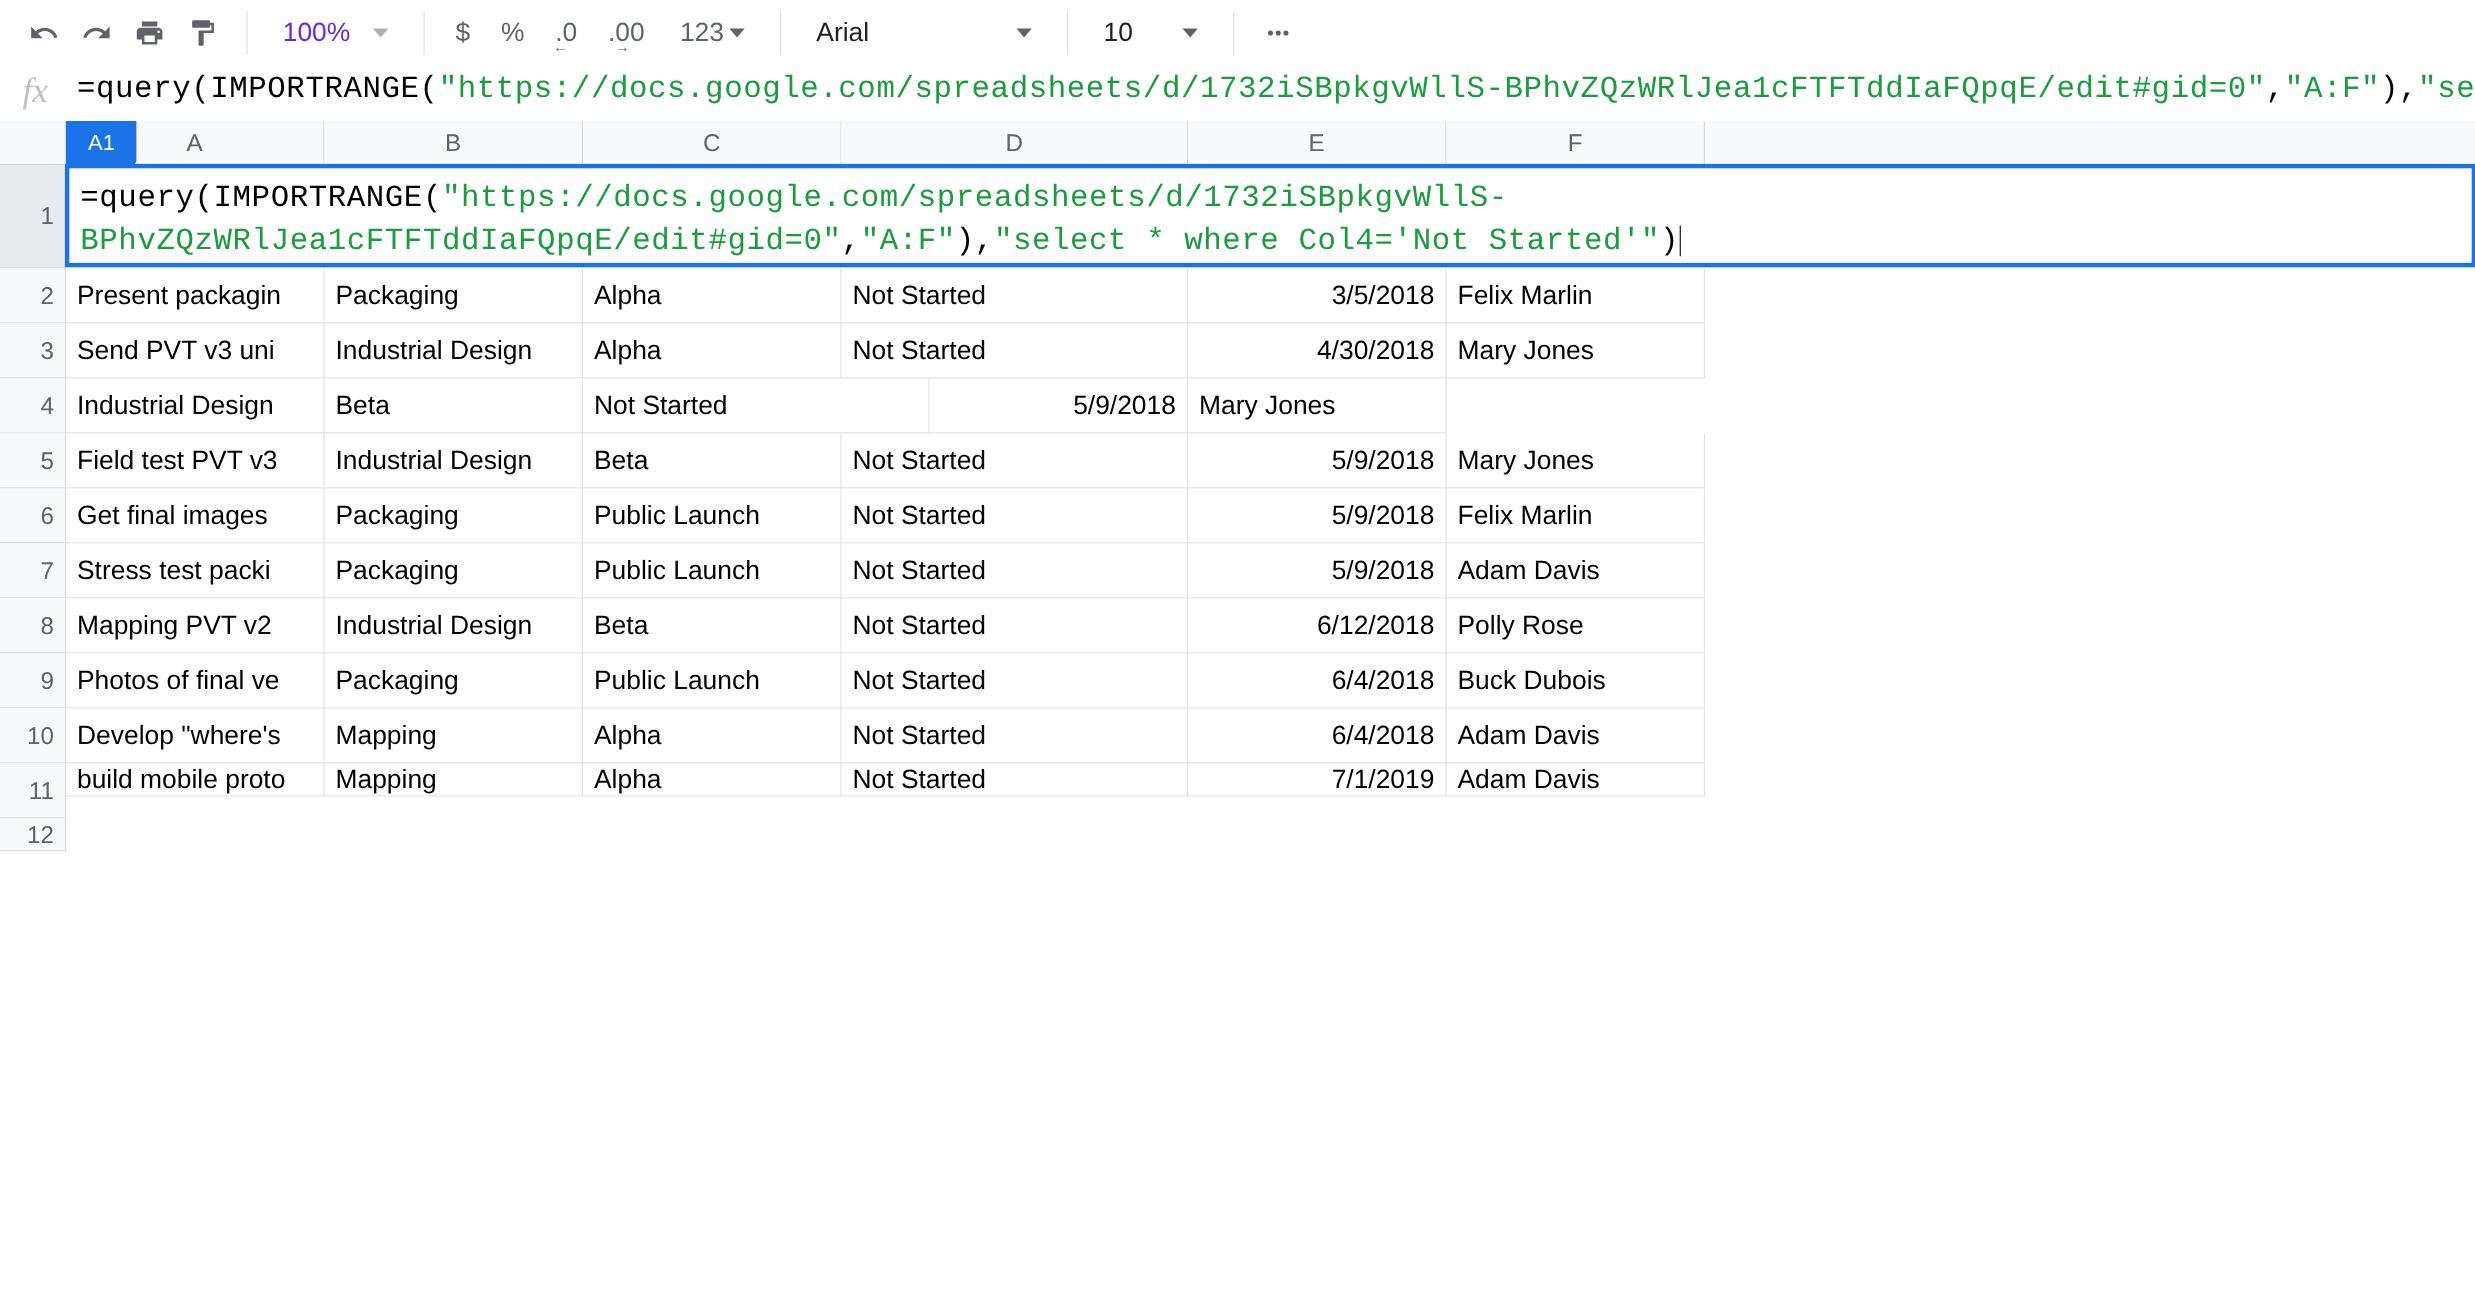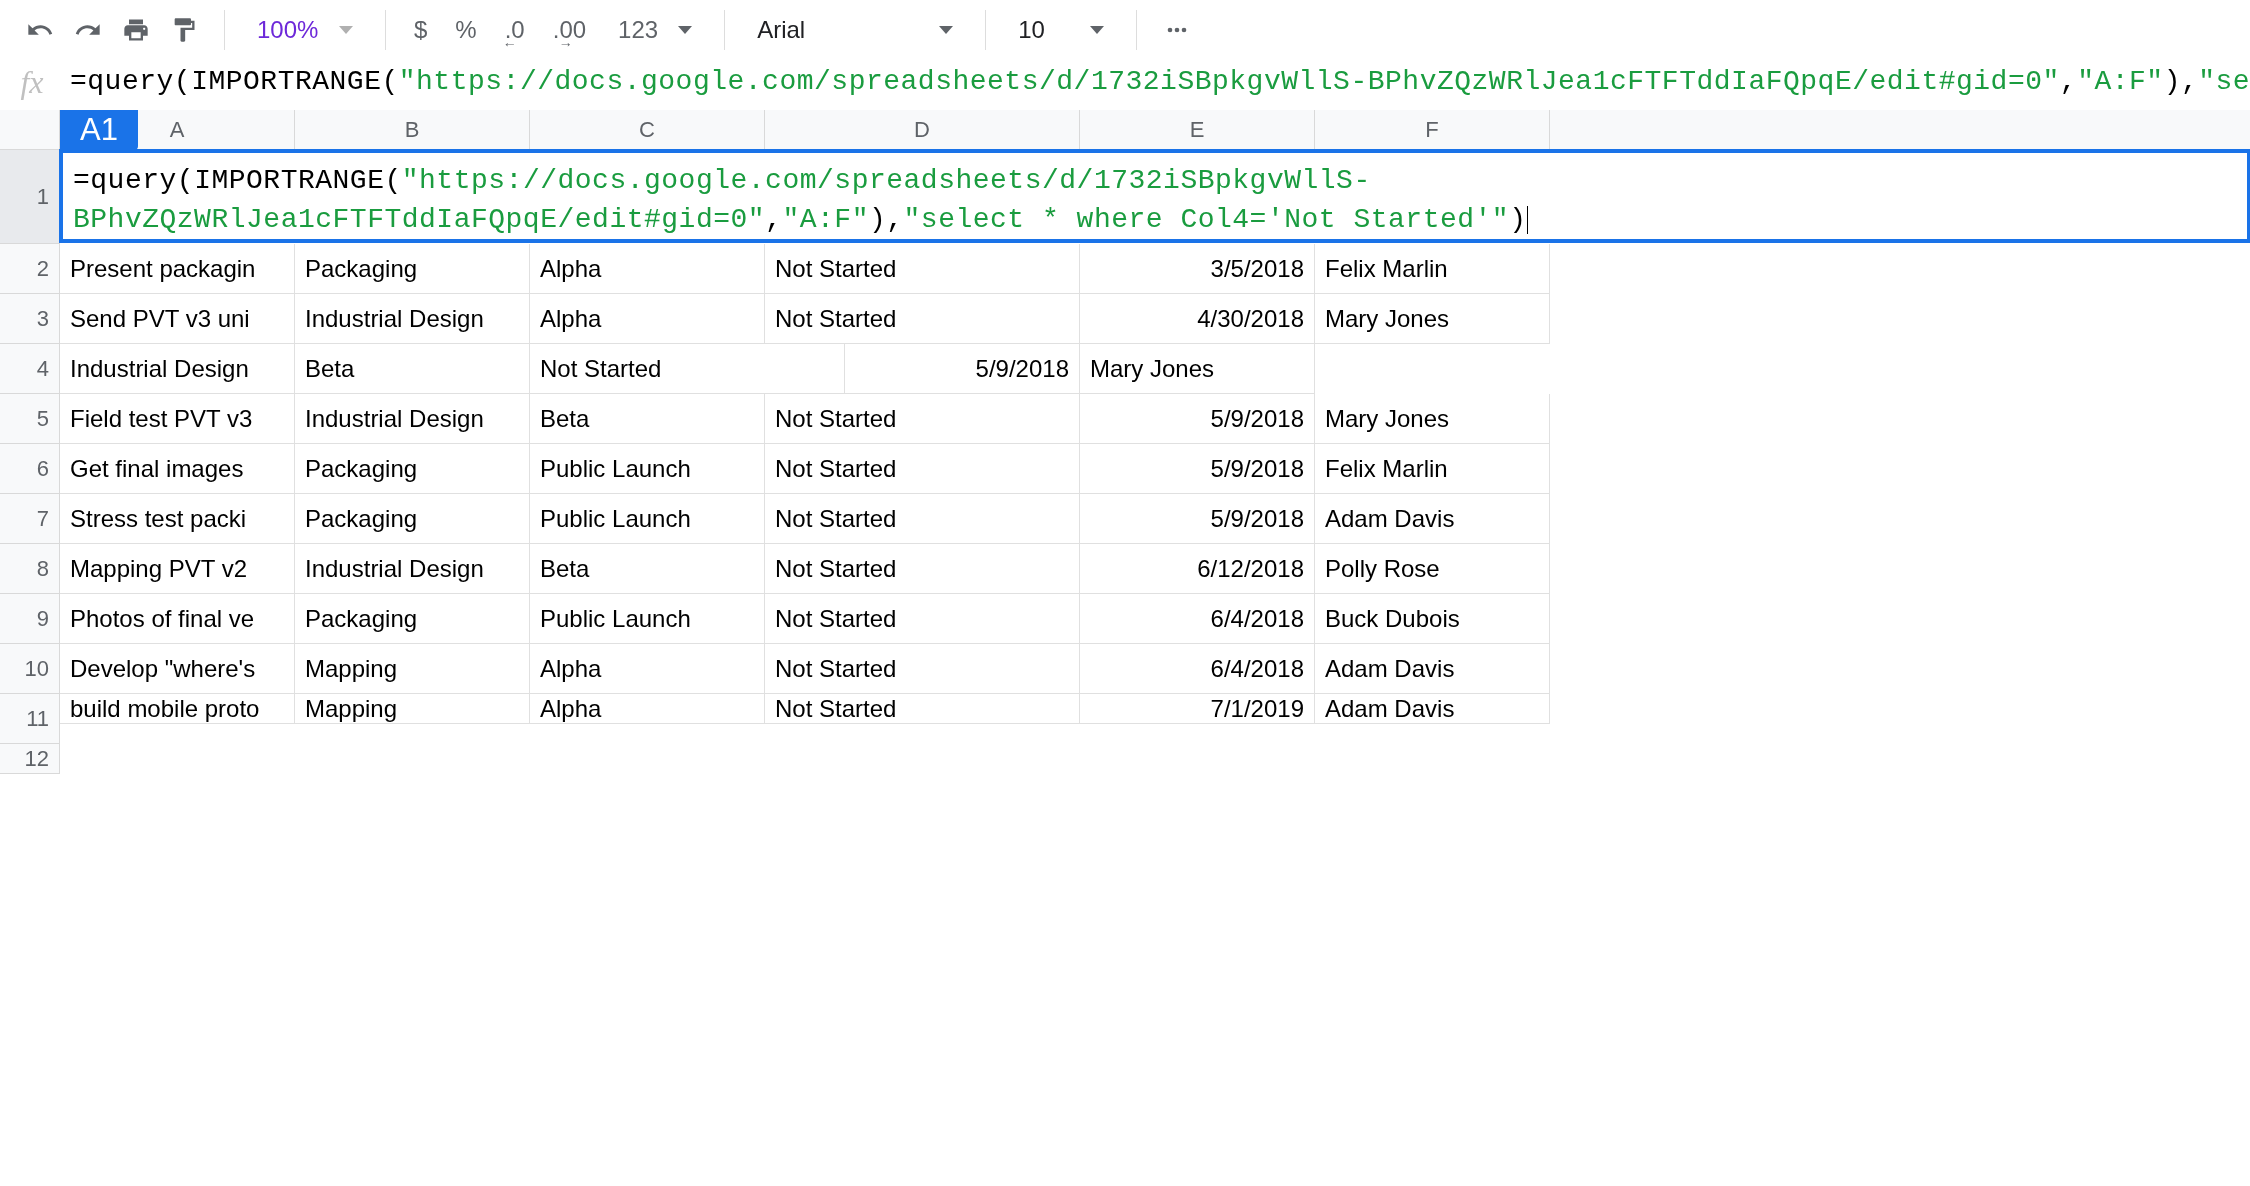--- a/index.html
+++ b/index.html
@@ -98,21 +98,21 @@
     .name-box {
       position: absolute;
       left: 60px;
       top: 0;
       height: 40px;
       background: #1a73e8;
       color: #fff;
       display: flex;
       align-items: center;
       justify-content: center;
-      font-size: 31px;
+      font-size: 20px;
       font-weight: 500;
       padding: 0 20px;
       z-index: 10;
       border-bottom-right-radius: 4px;
     }
     .col-header {
       border-right: 1px solid #d9d9d9;
       border-bottom: 1px solid #d9d9d9;
       display: flex;
       align-items: center;
@@ -210,21 +210,21 @@
     <span class="format-lbl">$</span>
     <span class="format-lbl">%</span>
     <span class="format-lbl" style="position:relative">
       <span>.0</span>
       <span style="position:absolute;bottom:-6px;left:6px;font-size:14px">←</span>
     </span>
     <span class="format-lbl" style="position:relative">
       <span>.00</span>
       <span style="position:absolute;bottom:-6px;left:14px;font-size:14px">→</span>
     </span>
-    <div class="tb-select" style="gap:20px">
+    <div class="tb-select" style="gap:5px">
       <span>123</span>
       <div class="chevron"></div>
     </div>
   </div>
   <div class="divider"></div>
   <div class="tb-select font">
     <span>Arial</span>
     <div class="chevron"></div>
   </div>
   <div class="divider"></div>

